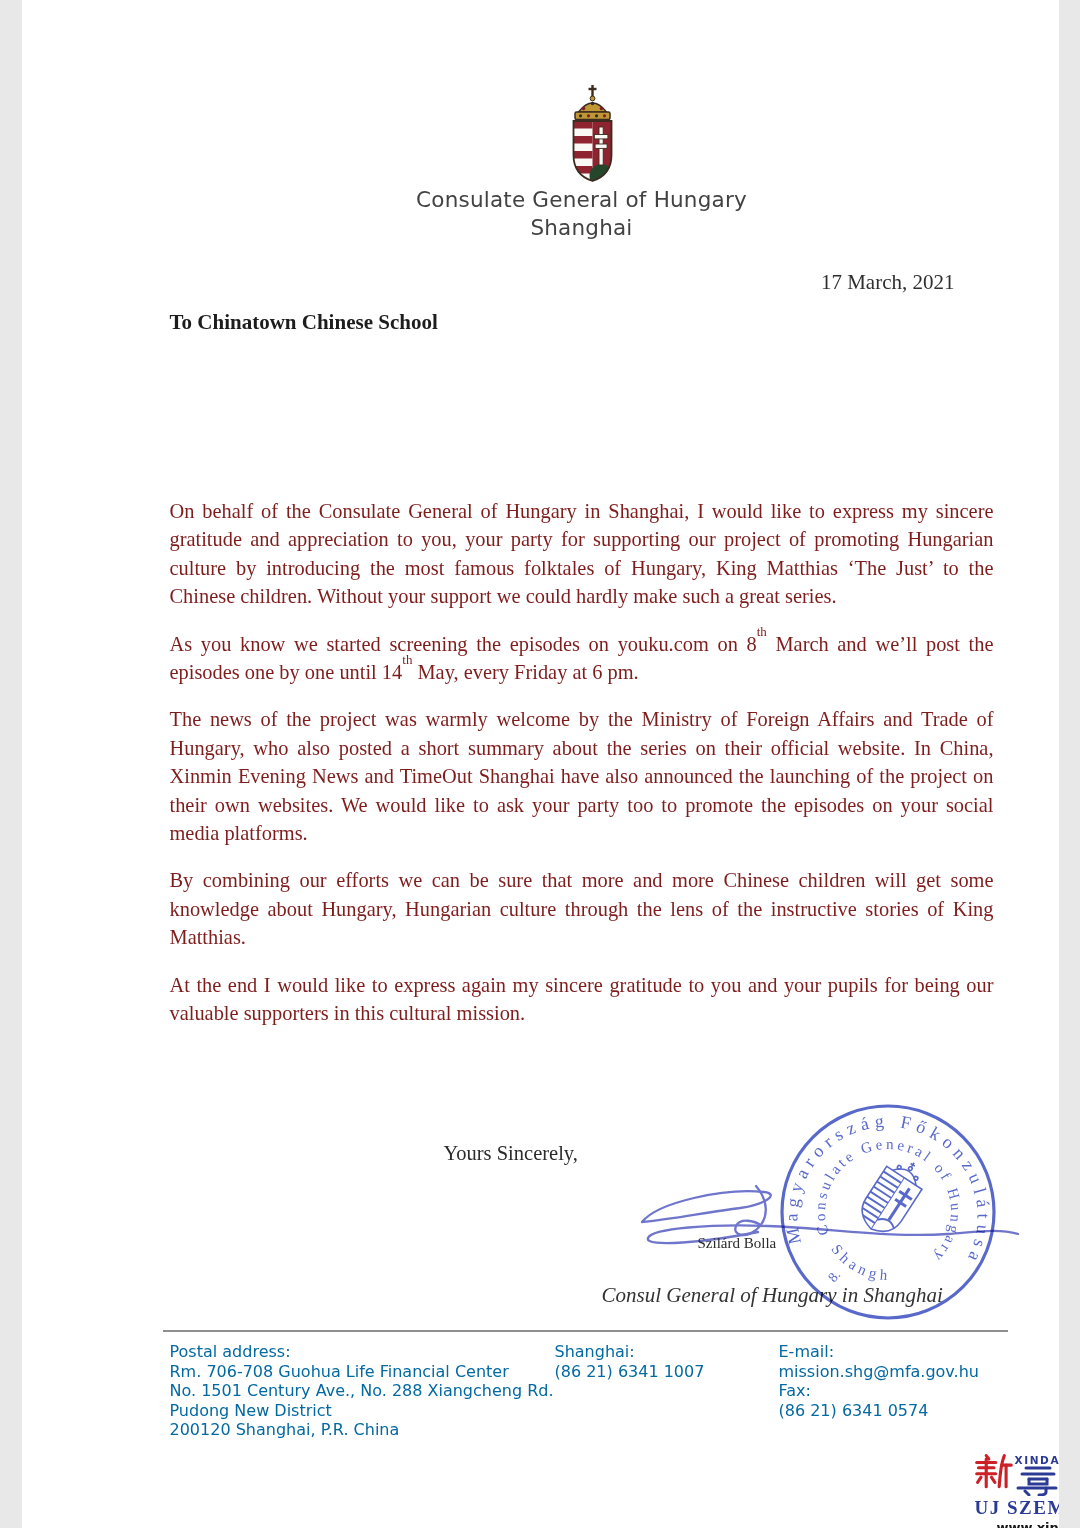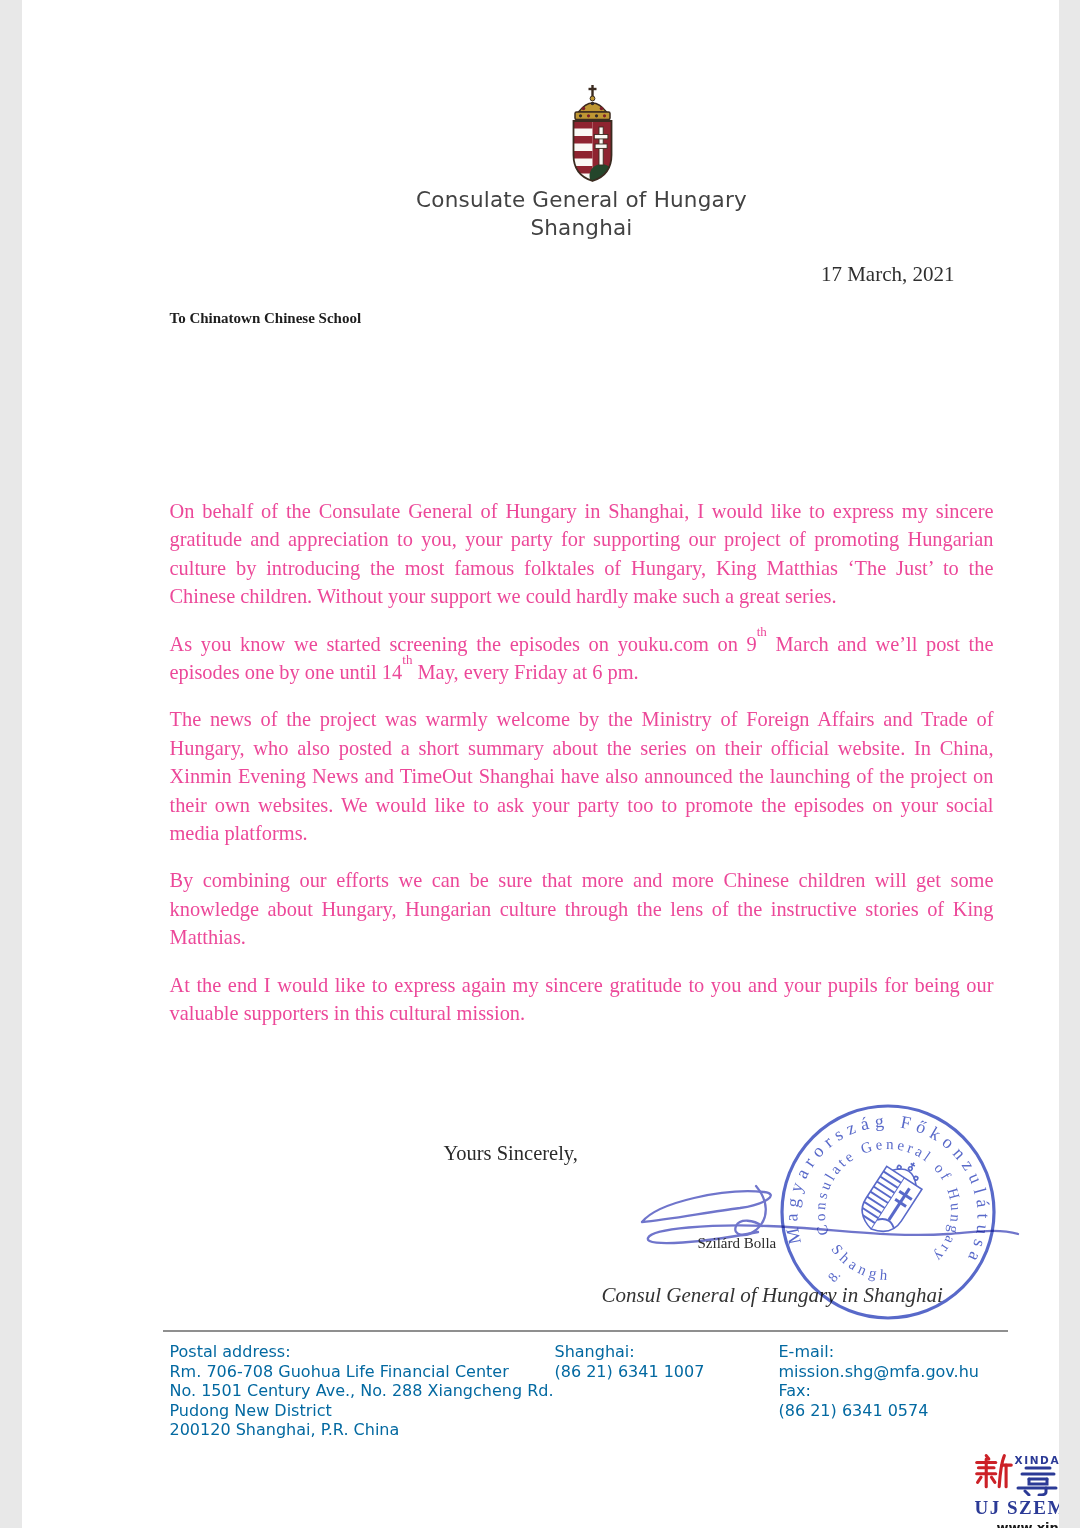--- a/index.html
+++ b/index.html
@@ -10,30 +10,30 @@
   }
   .abs{position:absolute;}
 
   
   .org-title{
     left:40px;top:186px;width:1040px;text-align:center;
     font-family:"DejaVu Sans", sans-serif;font-size:21.5px;line-height:27.5px;
     color:#424242;letter-spacing:.2px;
   }
   
-  .date-line{left:148px;top:262px;width:785px;text-align:right;font-size:21px;color:#2f2f2f;}
-  
-  .recipient{left:148px;top:310px;font-size:15px;font-weight:bold;color:#1d1d1d;}
+  .date-line{left:148px;top:270px;width:785px;text-align:right;font-size:21px;color:#2f2f2f;}
+  
+  .recipient{left:148px;top:310px;font-size:21px;font-weight:bold;color:#1d1d1d;}
   .salutation{left:148px;top:405px;font-size:21px;font-weight:bold;font-style:italic;color:#1d1d1d;}
 
   
   .body-text{left:148px;top:497px;width:824px;}
   .body-text p{
     margin:0 0 19px 0;font-size:20.4px;line-height:28.4px;
-    text-align:justify;color:#ec4899;
+    text-align:justify;color:#7f1d1d;
   }
   .body-text sup{font-size:13px;line-height:0;position:relative;top:-7px;}
 
   
   .valediction{left:405px;top:1142px;font-size:20.5px;color:#2b2b2b;margin-left:17px;}
   .signer-name{left:676px;top:1235px;font-size:15px;color:#2b2b2b;}
   .signer-title{left:580px;top:1283px;font-size:21px;font-style:italic;color:#333;}
 
   
   .signature-svg{left:606px;top:1180px;mix-blend-mode:multiply;color:var(--signature-blue,#6066c6);}
@@ -115,21 +115,21 @@
     <div>Consulate General of Hungary</div>
     <div>Shanghai</div>
   </div>
 
   <div class="abs date-line">17 March, 2021</div>
 
   <div class="abs recipient">To Chinatown Chinese School</div>
 
   <div class="abs body-text">
     <p>On behalf of the Consulate General of Hungary in Shanghai, I would like to express my sincere gratitude and appreciation to you, your party for supporting our project of promoting Hungarian culture by introducing the most famous folktales of Hungary, King Matthias ‘The Just’ to the Chinese children. Without your support we could hardly make such a great series.</p>
-    <p><span>As you know we started screening the episodes on youku.com on 9</span><sup>th</sup><span> March and we’ll post the episodes one by one until 14</span><sup>th</sup><span> May, every Friday at 6 pm.</span></p>
+    <p><span>As you know we started screening the episodes on youku.com on 8</span><sup>th</sup><span> March and we’ll post the episodes one by one until 14</span><sup>th</sup><span> May, every Friday at 6 pm.</span></p>
     <p>The news of the project was warmly welcome by the Ministry of Foreign Affairs and Trade of Hungary, who also posted a short summary about the series on their official website. In China, Xinmin Evening News and TimeOut Shanghai have also announced the launching of the project on their own websites. We would like to ask your party too to promote the episodes on your social media platforms.</p>
     <p>By combining our efforts we can be sure that more and more Chinese children will get some knowledge about Hungary, Hungarian culture through the lens of the instructive stories of King Matthias.</p>
     <p>At the end I would like to express again my sincere gratitude to you and your pupils for being our valuable supporters in this cultural mission.</p>
   </div>
 
   <div class="abs valediction">Yours Sincerely,</div>
 
   <svg class="abs signature-svg" width="400" height="72" viewBox="0 0 400 72">
     <g fill="none" stroke="currentColor" stroke-width="2.3" stroke-linecap="round" opacity="0.9">
       <path d="M14,42 C30,22 96,8 136,12 C152,14 138,24 112,28 C80,32 40,40 14,42"></path>

